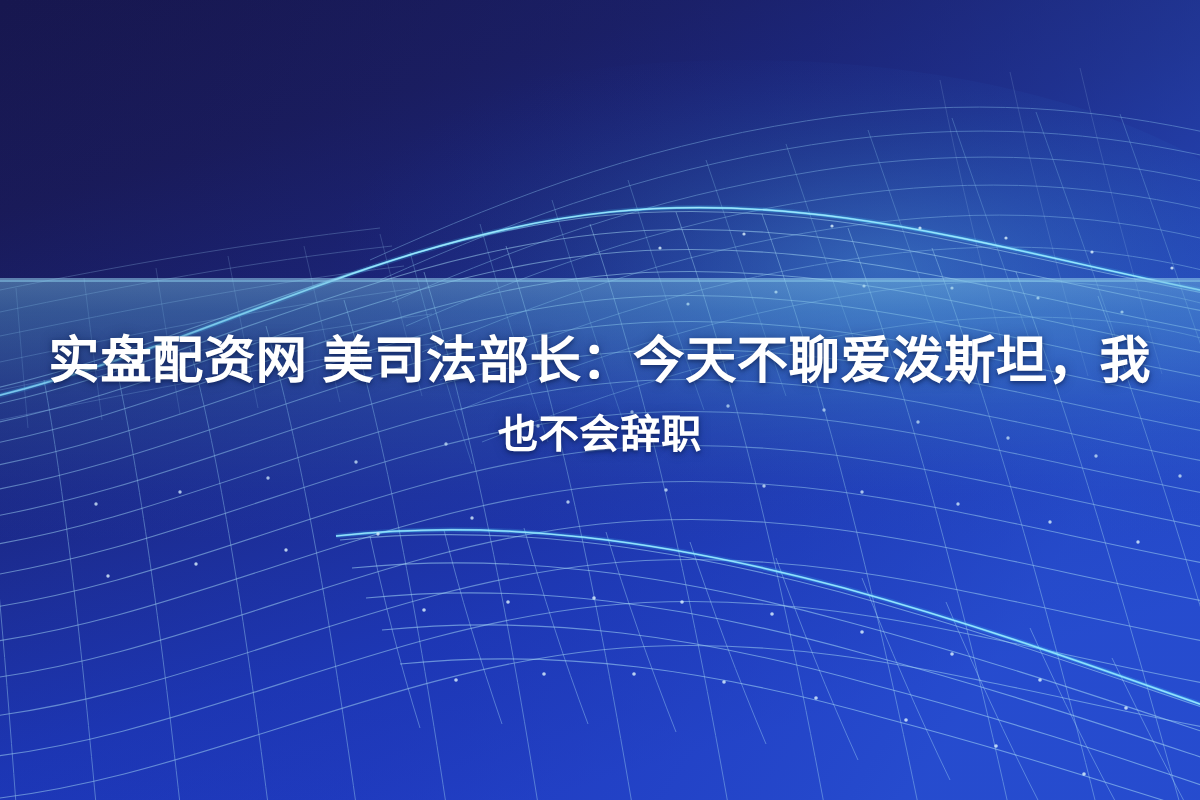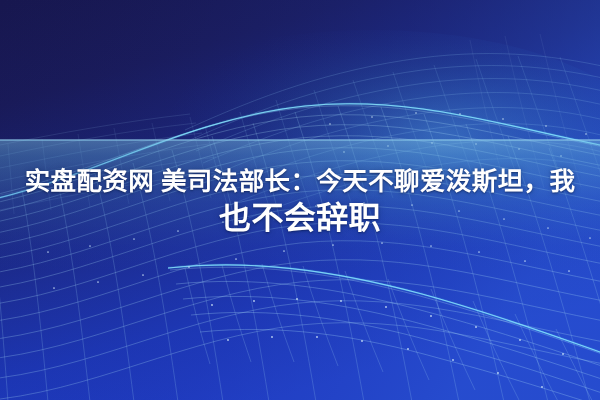--- a/index.html
+++ b/index.html
@@ -6,21 +6,21 @@
   html, body {
     margin: 0;
     padding: 0;
     background: #000;
   }
   #stage {
     position: relative;
     width: 600px;
     height: 400px;
     overflow: hidden;
-    font-family: Liberation Serif, serif;
+    font-family: Liberation Sans, sans-serif;
     user-select: none;
   }
   .layer {
     position: absolute;
     inset: 0;
     width: 600px;
     height: 400px;
   }
   #bg-base { z-index: 1; }
   #mesh-svg { z-index: 2; }
@@ -64,21 +64,21 @@
     font-size: 25.5px;
     font-weight: bold;
     line-height: 37px;
     letter-spacing: 0.4px;
     white-space: nowrap;
     text-shadow:
        0 1px 2px rgba(8,22,64,0.55),
        0 0 6px rgba(10,30,80,0.35);
   }
   .hl-line-1 { font-size: 25.5px; }
-  .hl-line-2 { font-size: 32px; }
+  .hl-line-2 { font-size: 20px; }
 </style>
 </head>
 <body>
 
 <div id="stage">
 
   <div class="layer" id="bg-base"></div>
 
   <svg class="layer" id="mesh-svg" viewBox="0 0 600 400" preserveAspectRatio="none">
     <defs>

